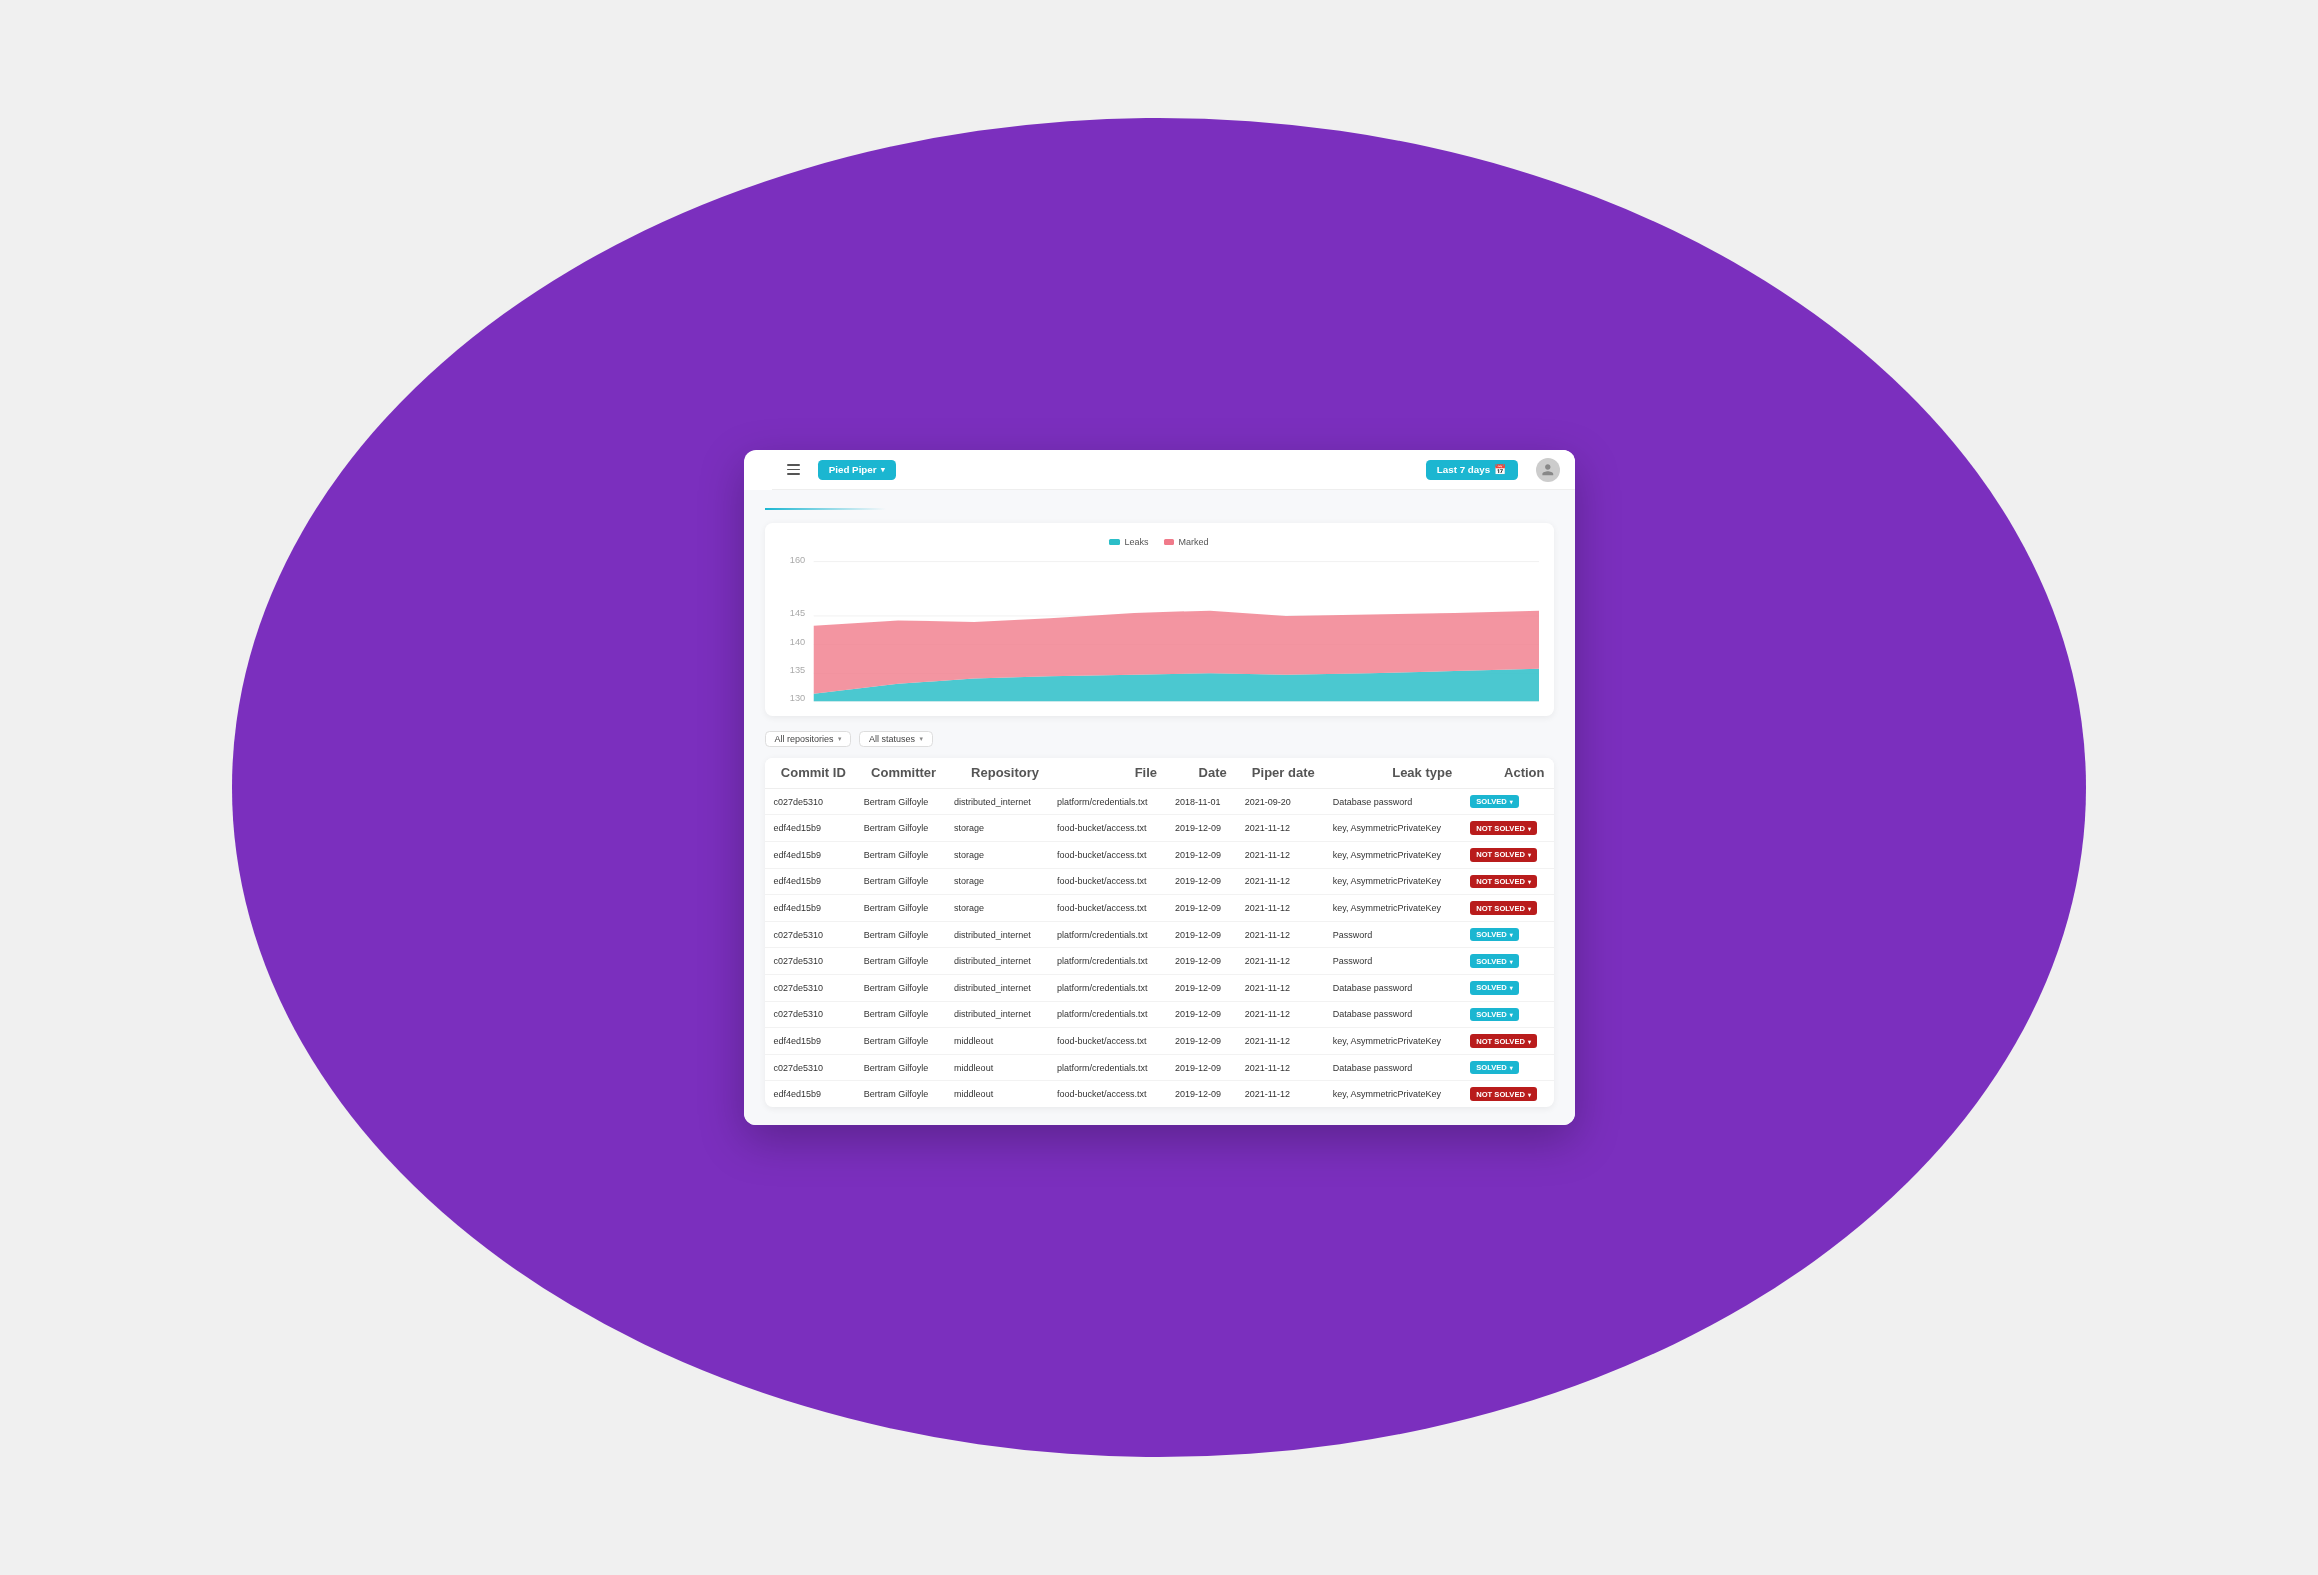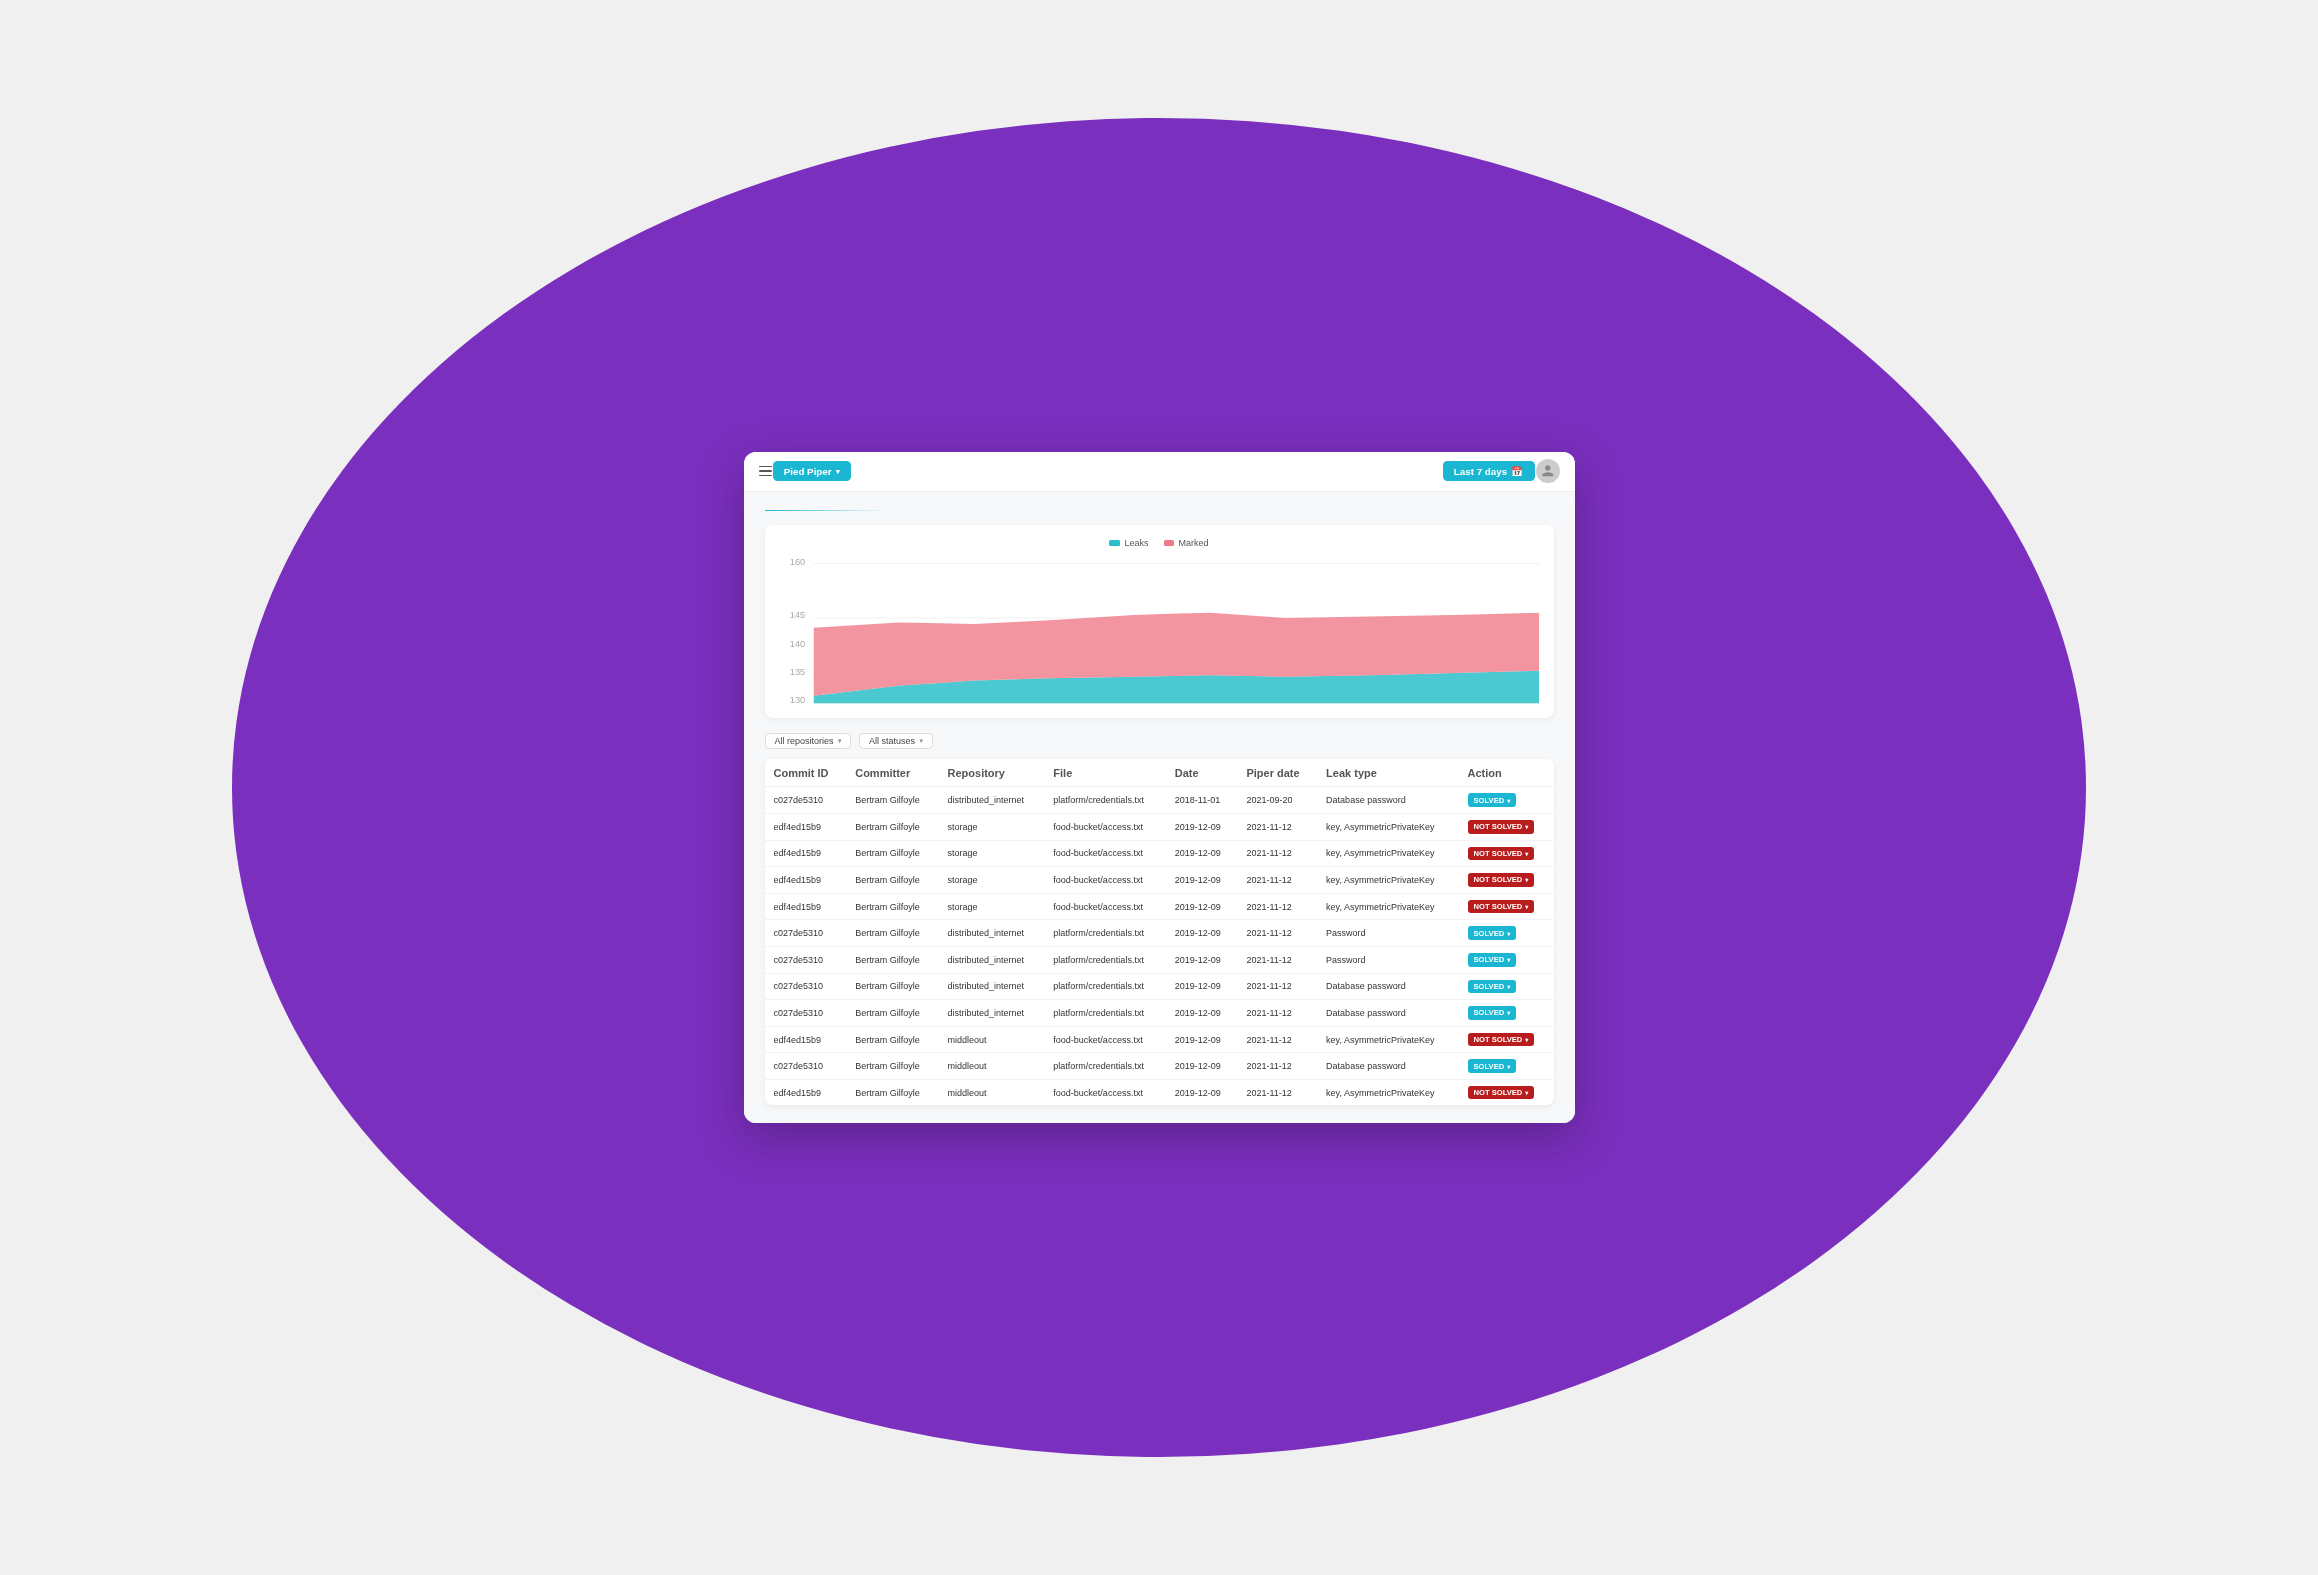--- a/index.html
+++ b/index.html
@@ -41,21 +41,22 @@
       min-height: 589px;
       overflow: hidden;
     }
     
     .topnav {
       display: flex;
       align-items: center;
       padding: 7.6px 15px;
       background: #fff;
       border-bottom: 0.8px solid #eee;
-      gap: 1px;
+      gap: 18px;
+      margin-left: 28px;
     }
     .hamburger-icon {
       display: flex;
       flex-direction: column;
       gap: 3px;
       cursor: pointer;
     }
     .hamburger-icon span {
       display: block;
       width: 13.6px;
@@ -184,24 +185,24 @@
       width: 100%;
       border-collapse: collapse;
       font-size: 9px;
     }
     thead tr {
       background: #fff;
       border-bottom: 0.8px solid #eee;
     }
     thead th {
       padding: 7.6px 9px;
-      text-align: left;
+      text-align: right;
       color: #555;
       font-weight: 600;
-      font-size: 11px;
+      font-size: 13px;
     }
     tbody tr {
       border-bottom: 0.8px solid #f2f2f2;
     }
     tbody tr:last-child { border-bottom: none; }
     tbody td {
       padding: 6px 9px;
       color: #333;
       font-size: 9px;
     }

